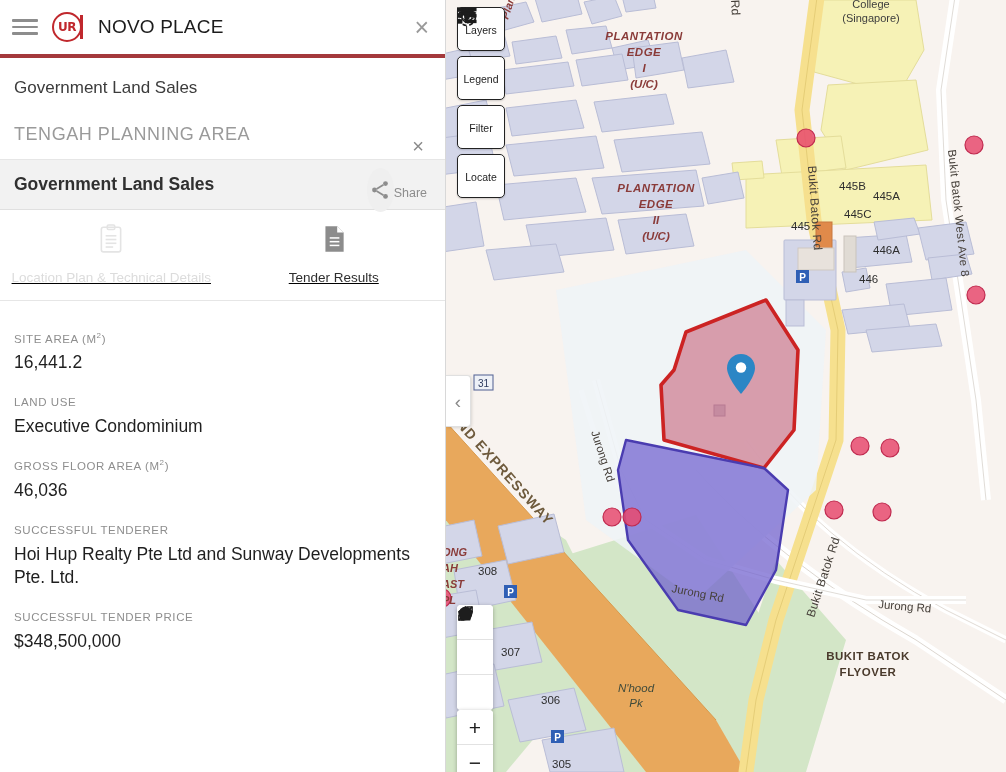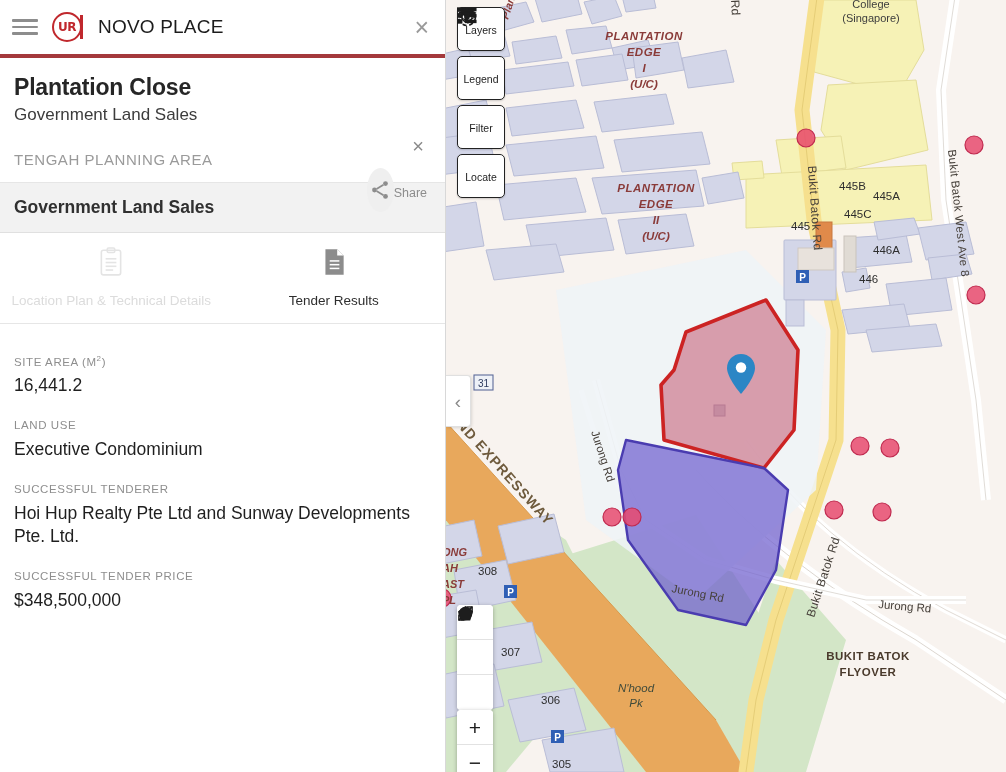--- a/index.html
+++ b/index.html
@@ -41,21 +41,21 @@
     margin-left: auto; font-size: 25px; color: #9a9a9a; line-height: 1;
     cursor: pointer; font-weight: 300; padding: 0 2px;
   }
   .accent-rule { height: 4px; background: #a4393c; flex: 0 0 4px; }
 
   
   .titleblock { padding: 16px 18px 14px 14px; position: relative; background: #fff; }
   .site-title { font-size: 23px; font-weight: 700; color: #262626; letter-spacing: -.2px; }
   .site-sub { font-size: 17px; color: #3c3c3c; margin-top: 4px; }
   .planning-area {
-    font-size: 15px; color: #9a9a9a; letter-spacing: .55px; margin-top: 26px;
+    font-size: 18px; color: #9a9a9a; letter-spacing: .55px; margin-top: 26px;
   }
   .panel-close {
     position: absolute; right: 21px; top: 78px; font-size: 20px; color: #8a8a8a;
     line-height: 1; cursor: pointer; font-weight: 300;
   }
   .share-wrap {
     position: absolute; right: 18px; top: 110px; width: 60px;
     display: flex; flex-direction: row; align-items: center; cursor: pointer;
   }
   .share-circle {
@@ -65,21 +65,21 @@
   .share-label { font-size: 12.5px; color: #8d8d8d; margin-top: 6px; }
 
   
   .section-band {
     background: #f2f2f2; border-top: 1px solid #e6e6e6; border-bottom: 1px solid #e0e0e0;
     padding: 14px 14px; flex: 0 0 auto;
   }
   .section-band h2 { font-size: 17.5px; font-weight: 700; color: #303030; }
 
   
-  .tabs { display: flex; border-bottom: 1px solid #e6e6e6; background: #fff; flex: 0 0 auto; }
+  .tabs { display: flex; border-bottom: 1px solid #e6e6e6; background: #fff; flex: 0 0 auto; text-decoration: underline; }
   .tab {
     flex: 1; display: flex; flex-direction: column; align-items: center;
     padding: 14px 10px 12px; cursor: pointer; text-align: center;
   }
   .tab .tab-icon { margin-bottom: 10px; }
   .tab .tab-label { font-size: 13.5px; line-height: 1.45; }
   .tab.active .tab-label { color: #2e2e2e; }
   .tab.disabled { cursor: default; }
   .tab.disabled .tab-label { color: #dcdcdc; }
 
@@ -148,21 +148,20 @@
           </div>
         <div class="bar"></div>
       </div>
       <div class="appbar-title">NOVO PLACE</div>
       <div class="appbar-close">×</div>
     </div>
 
     <div class="accent-rule"></div>
 
     <div class="titleblock">
-      <div class="site-title">Plantation Close</div>
       <div class="site-sub">Government Land Sales</div>
       <div class="planning-area">TENGAH PLANNING AREA</div>
       <div class="panel-close">×</div>
       <div class="share-wrap">
         <div class="share-circle">
           <svg width="22" height="22" viewBox="0 0 24 24" fill="none" stroke="#8d8d8d" stroke-width="1.9">
             <circle cx="18" cy="5" r="2.6" fill="#8d8d8d" stroke="none"></circle>
             <circle cx="6" cy="12" r="2.6" fill="#8d8d8d" stroke="none"></circle>
             <circle cx="18" cy="19" r="2.6" fill="#8d8d8d" stroke="none"></circle>
             <line x1="8.2" y1="10.8" x2="15.8" y2="6.2"></line>
@@ -208,20 +207,24 @@
     </div>
 
     <div class="details">
       <div class="field">
         <div class="field-label"><span>SITE AREA (M</span><sup>2</sup><span>)</span></div>
         <div class="field-value">16,441.2</div>
       </div>
       <div class="field">
         <div class="field-label"><span>LAND USE</span><sup></sup><span></span></div>
         <div class="field-value">Executive Condominium</div>
+      </div>
+      <div class="field">
+        <div class="field-label"><span>GROSS FLOOR AREA (M</span><sup>2</sup><span>)</span></div>
+        <div class="field-value">46,036</div>
       </div>
       <div class="field">
         <div class="field-label"><span>SUCCESSFUL TENDERER</span><sup></sup><span></span></div>
         <div class="field-value">Hoi Hup Realty Pte Ltd and Sunway Developments Pte. Ltd.</div>
       </div>
       <div class="field">
         <div class="field-label"><span>SUCCESSFUL TENDER PRICE</span><sup></sup><span></span></div>
         <div class="field-value">$348,500,000</div>
       </div>
     </div>

